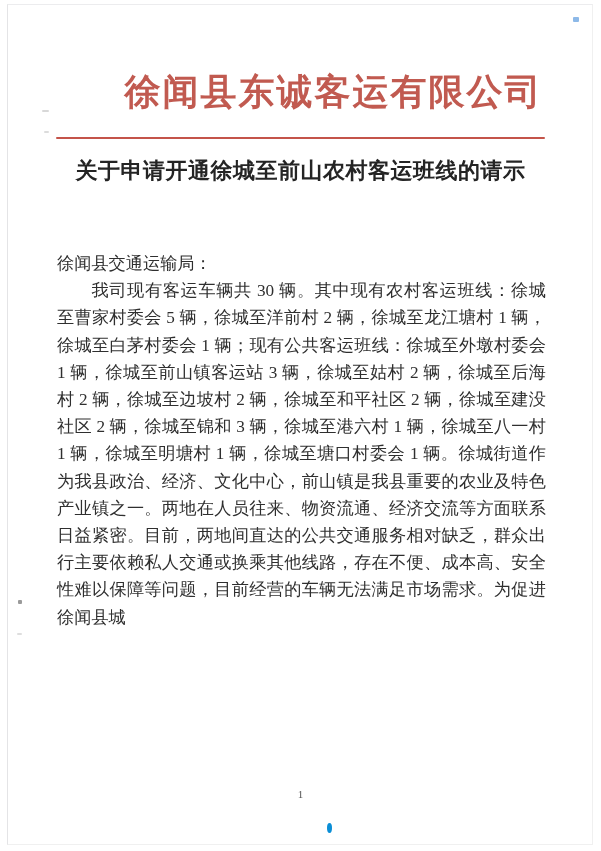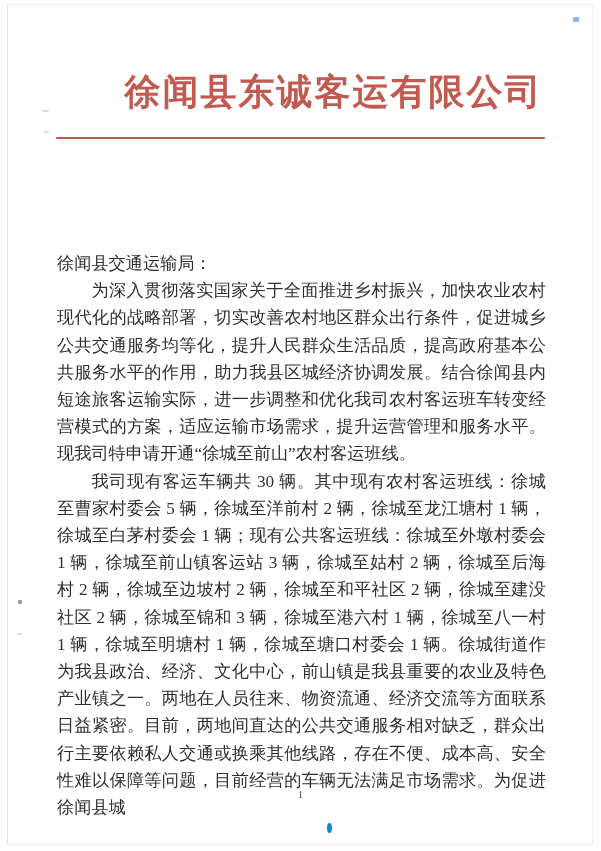--- a/index.html
+++ b/index.html
@@ -143,24 +143,24 @@
 <div class="page">
 
   <div class="sheet">
 
     <div class="page-frame"></div>
 
     <div class="company-title">徐闻县东诚客运有限公司</div>
 
     <div class="divider"></div>
 
+    <div class="doc-title">关于申请开通徐城至前山农村客运班线的请示</div>
 
     <div class="body-block">
       <p class="addressee">徐闻县交通运输局：</p>
-      <p class="para">为深入贯彻落实国家关于全面推进乡村振兴，加快农业农村现代化的战略部署，切实改善农村地区群众出行条件，促进城乡公共交通服务均等化，提升人民群众生活品质，提高政府基本公共服务水平的作用，助力我县区城经济协调发展。结合徐闻县内短途旅客运输实际，进一步调整和优化我司农村客运班车转变经营模式的方案，适应运输市场需求，提升运营管理和服务水平。现我司特申请开通“徐城至前山”农村客运班线。</p>
       <p class="para">我司现有客运车辆共 30 辆。其中现有农村客运班线：徐城至曹家村委会 5 辆，徐城至洋前村 2 辆，徐城至龙江塘村 1 辆，徐城至白茅村委会 1 辆；现有公共客运班线：徐城至外墩村委会 1 辆，徐城至前山镇客运站 3 辆，徐城至姑村 2 辆，徐城至后海村 2 辆，徐城至边坡村 2 辆，徐城至和平社区 2 辆，徐城至建没社区 2 辆，徐城至锦和 3 辆，徐城至港六村 1 辆，徐城至八一村 1 辆，徐城至明塘村 1 辆，徐城至塘口村委会 1 辆。徐城街道作为我县政治、经济、文化中心，前山镇是我县重要的农业及特色产业镇之一。两地在人员往来、物资流通、经济交流等方面联系日益紧密。目前，两地间直达的公共交通服务相对缺乏，群众出行主要依赖私人交通或换乘其他线路，存在不便、成本高、安全性难以保障等问题，目前经营的车辆无法满足市场需求。为促进徐闻县城</p>
     </div>
 
     <div class="page-number">1</div>
 
     <div class="speck speck-blue-bottom"></div>
     <div class="speck speck-blue-top"></div>
     <div class="speck speck-gray-a"></div>
     <div class="speck speck-gray-b"></div>
     <div class="speck speck-gray-c"></div>

